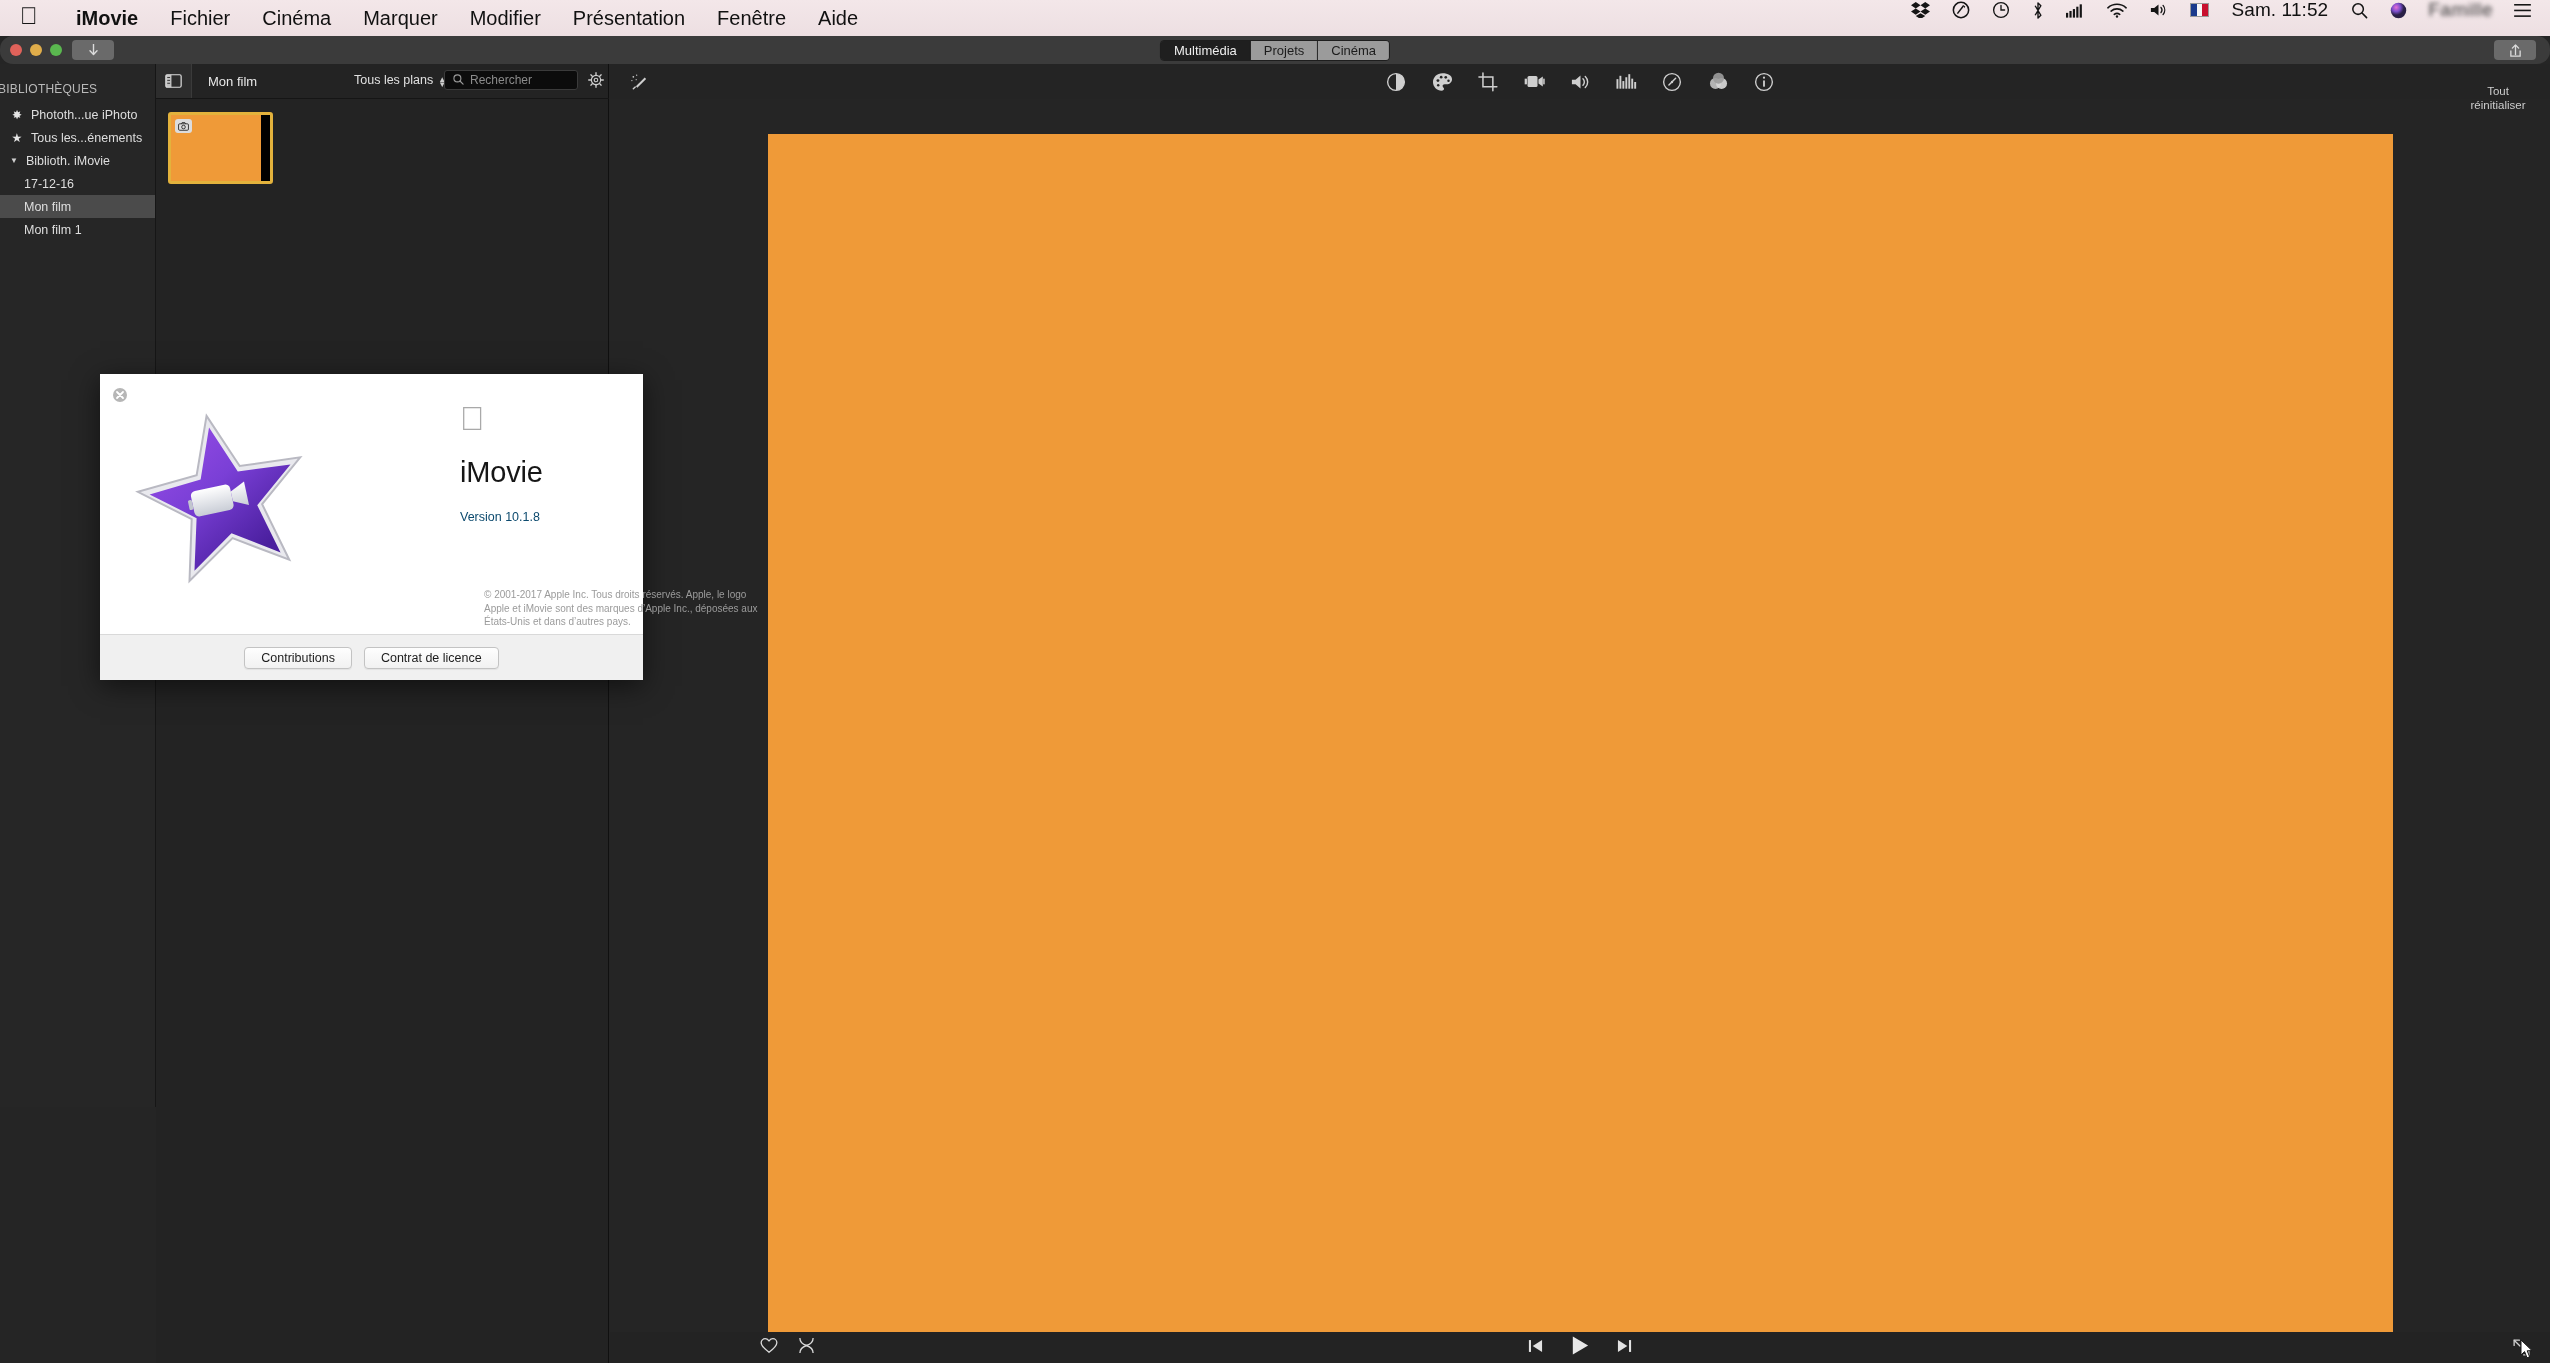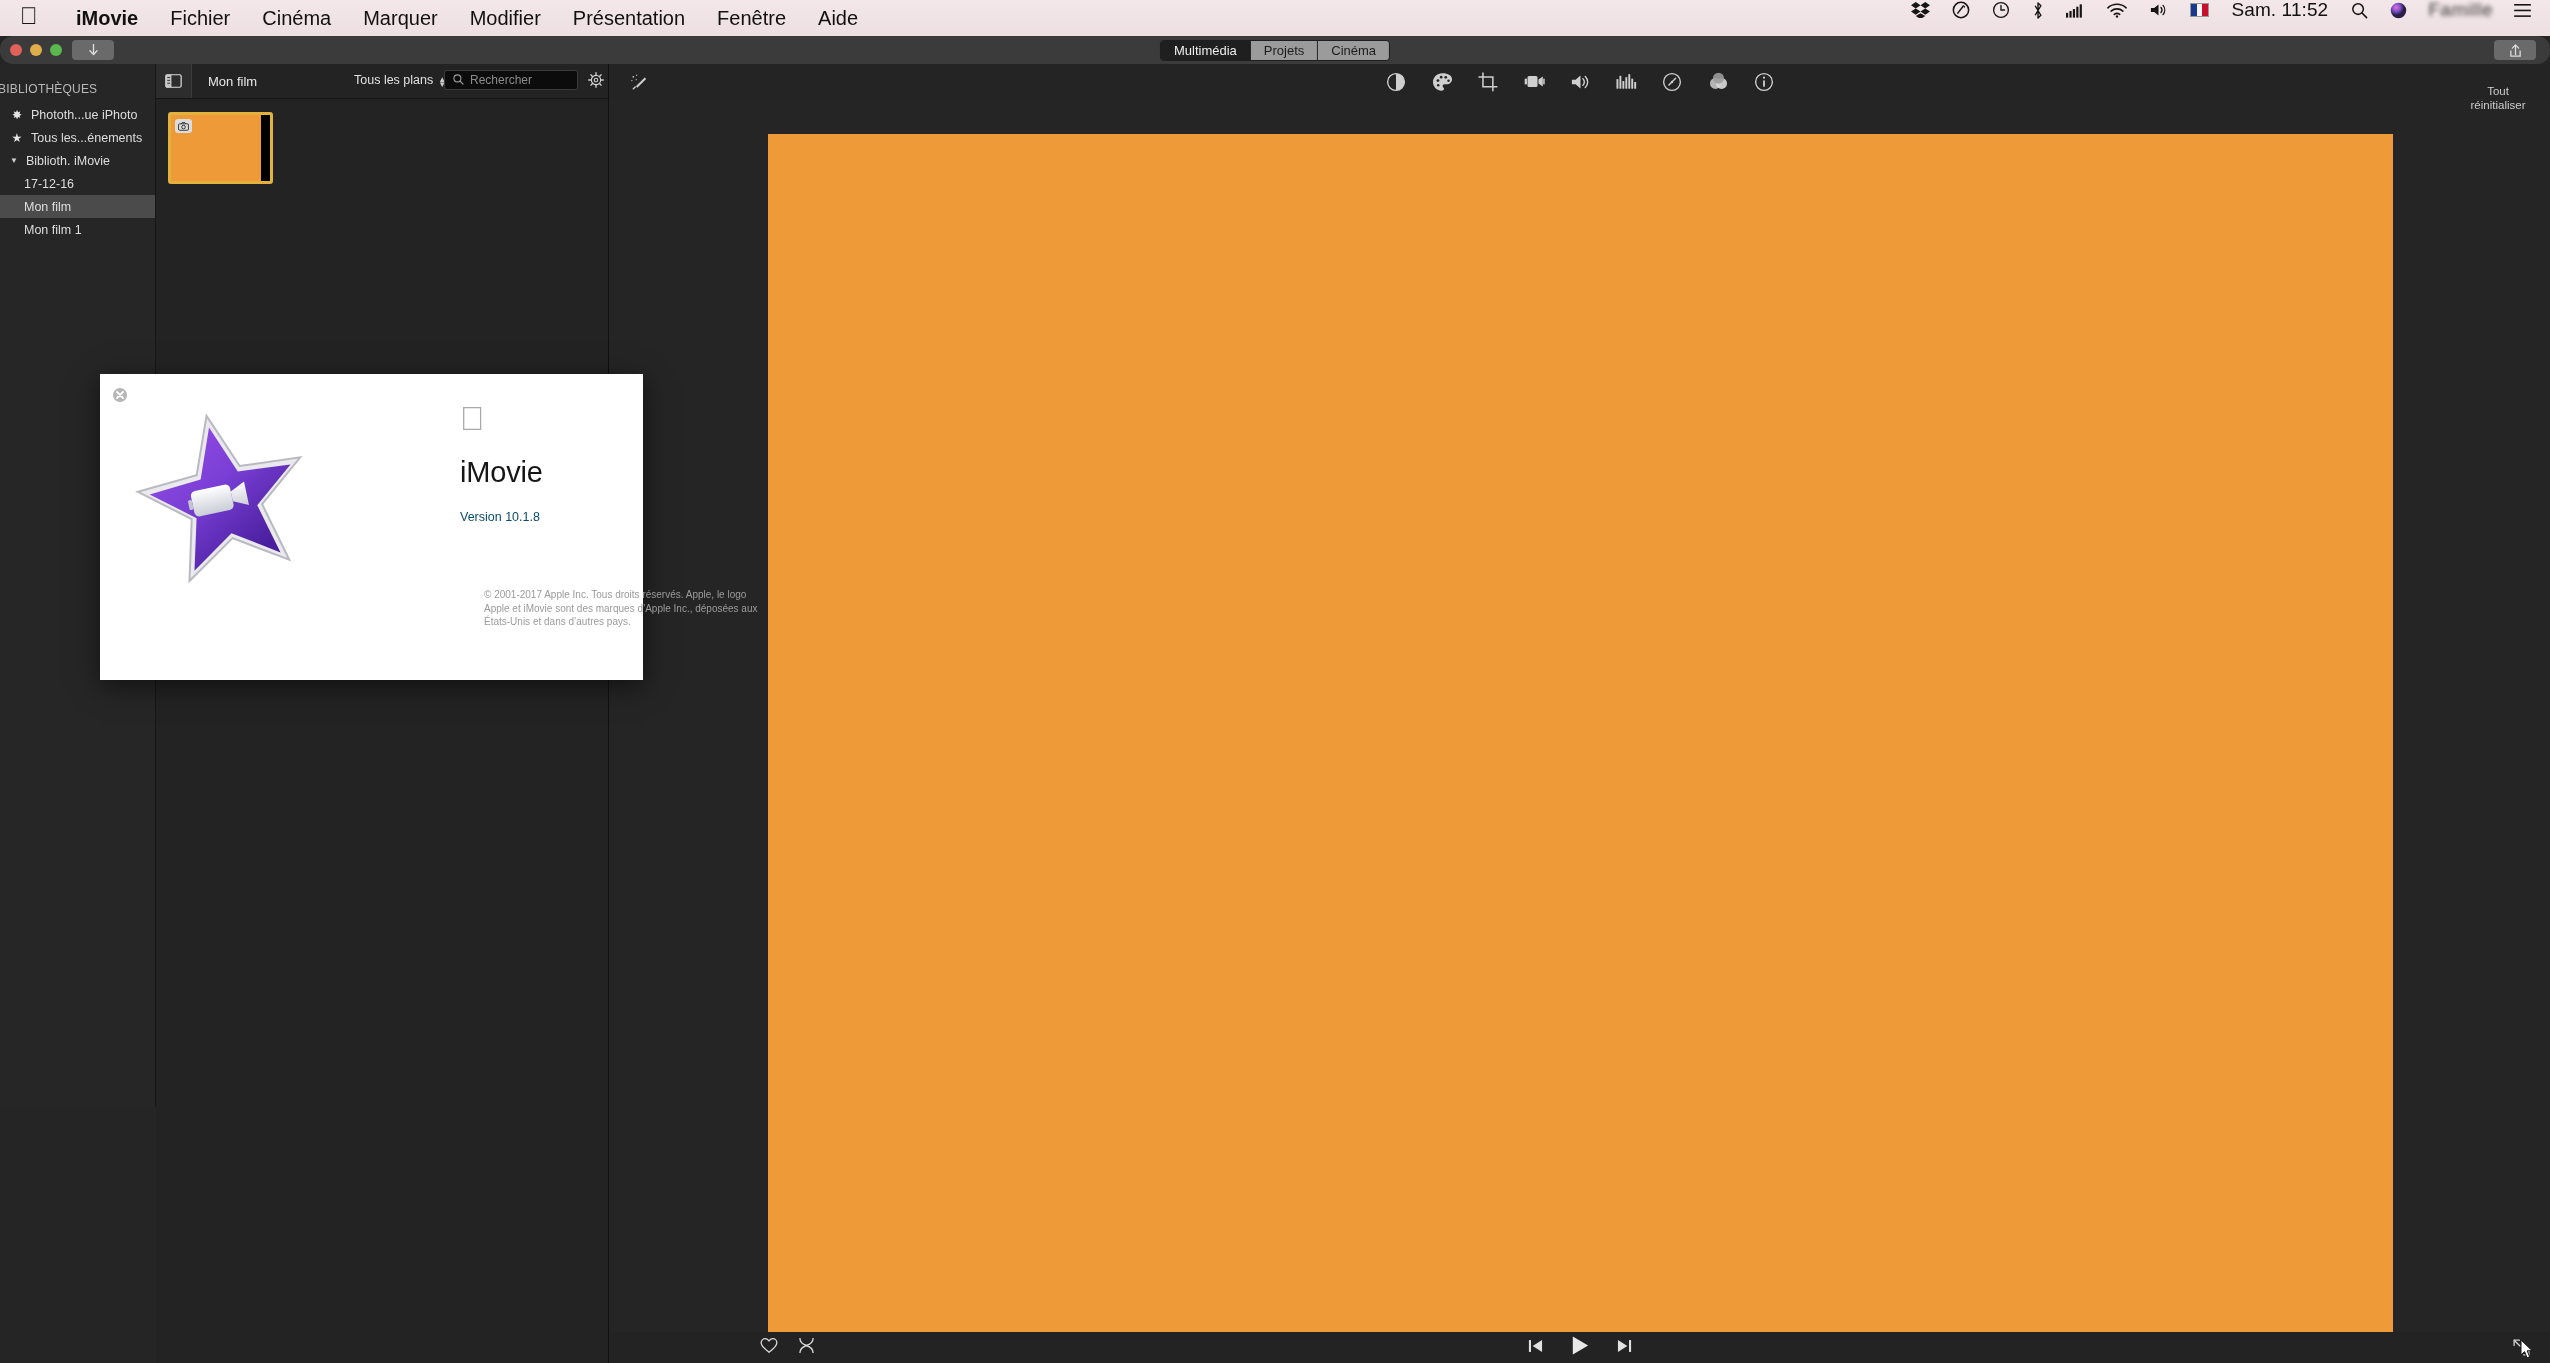--- a/index.html
+++ b/index.html
@@ -603,20 +603,24 @@
     </div>
 
     <div id="about-right">
       <div id="about-applelogo"></div>
       <div id="about-name">iMovie</div>
       <div id="about-version">Version 10.1.8</div>
     </div>
 
     <div id="about-copyright">© 2001-2017 Apple Inc. Tous droits réservés. Apple, le logo Apple et iMovie sont des marques d’Apple Inc., déposées aux États-Unis et dans d’autres pays.</div>
 
+    <div id="about-footer">
+      <div class="abtn">Contributions</div>
+      <div class="abtn">Contrat de licence</div>
+    </div>
   </div>
 
   <div id="cursor">
     <svg width="14" height="21" viewBox="0 0 14 21">
         <path d="M1 1 L1 16 L4.6 12.6 L7 18.8 L9.6 17.8 L7.2 11.8 L12 11.6 Z" fill="#ffffff" stroke="#1a1a1a" stroke-width="1"></path>
       </svg>
   </div>
 
 </div>
 

